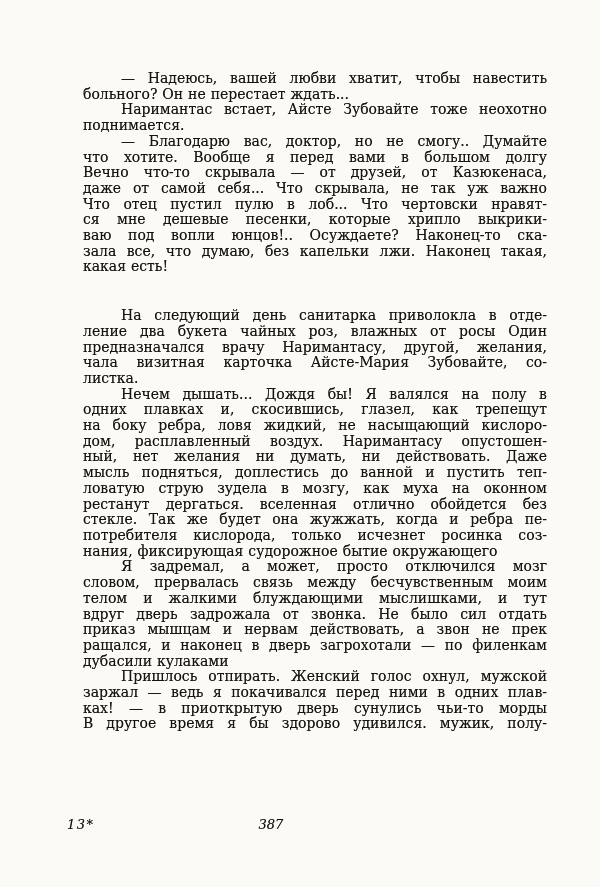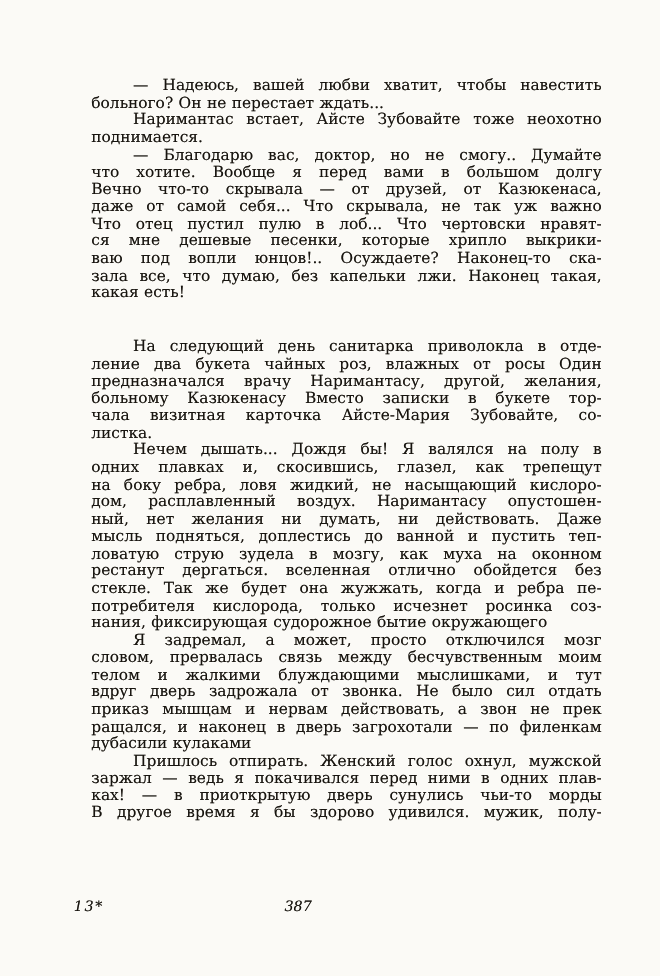--- a/index.html
+++ b/index.html
@@ -83,21 +83,20 @@
         <div class="line">ся мне дешевые песенки, которые хрипло выкрики-</div>
         <div class="line">ваю под вопли юнцов!.. Осуждаете? Наконец-то ска-</div>
         <div class="line">зала все, что думаю, без капельки лжи. Наконец такая,</div>
         <div class="line end">какая есть!</div>
       </div>
       <div class="scene-break"></div>
       <div class="para indent">
         <div class="line">На следующий день санитарка приволокла в отде-</div>
         <div class="line">ление два букета чайных роз, влажных от росы Один</div>
         <div class="line">предназначался врачу Наримантасу, другой, желания,</div>
-        <div class="line">больному Казюкенасу  Вместо записки в букете тор-</div>
         <div class="line">чала визитная карточка  Айсте-Мария Зубовайте, со-</div>
         <div class="line end">листка.</div>
       </div>
       <div class="para indent">
         <div class="line">Нечем дышать... Дождя бы!  Я валялся на полу в</div>
         <div class="line">одних плавках и, скосившись, глазел, как трепещут</div>
         <div class="line">на боку ребра, ловя жидкий, не насыщающий кислоро-</div>
         <div class="line">дом, расплавленный воздух. Наримантасу опустошен-</div>
         <div class="line">ный, нет желания ни думать, ни действовать. Даже</div>
         <div class="line">мысль подняться, доплестись до ванной и пустить теп-</div>

